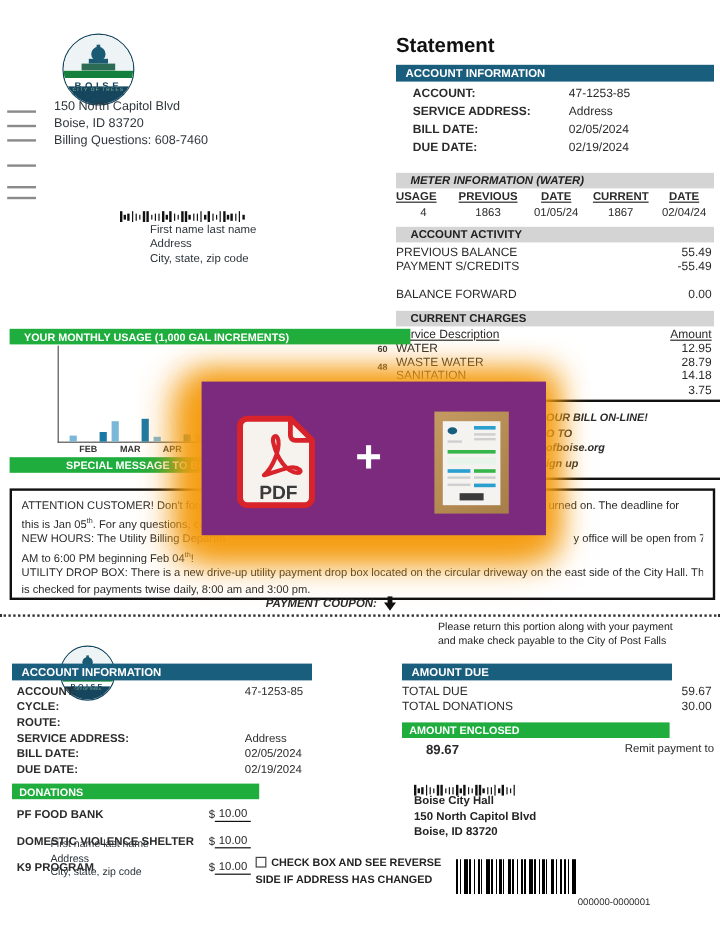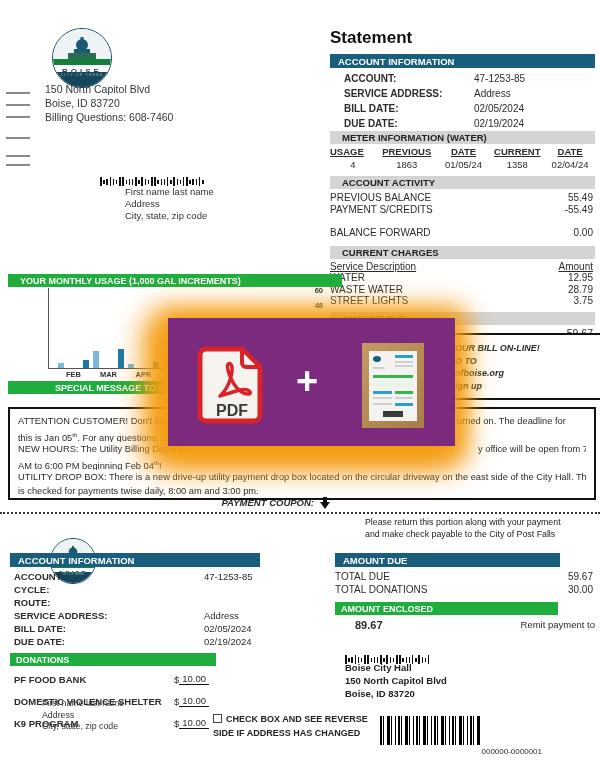--- a/index.html
+++ b/index.html
@@ -118,33 +118,33 @@
       <div class="row kv">
           <span class="lab">BILL DATE:</span>
           <span>02/05/2024</span>
         </div>
       <div class="row kv">
           <span class="lab">DUE DATE:</span>
           <span>02/19/2024</span>
         </div>
     </div>
 
-    <div class="graybar" style="margin-top:0;">METER INFORMATION (WATER)</div>
+    <div class="graybar" style="margin-top:13px;font-style:italic;">METER INFORMATION (WATER)</div>
     <div style="display:flex;font-size:9.5px;font-weight:bold;margin-top:2px;">
       <span class="und" style="width:46px;">USAGE</span>
       <span class="und" style="width:62px;text-align:center;">PREVIOUS</span>
       <span class="und" style="width:52px;text-align:center;">DATE</span>
       <span class="und" style="width:56px;text-align:center;">CURRENT</span>
       <span class="und" style="width:50px;text-align:center;">DATE</span>
     </div>
     <div style="display:flex;font-size:9.5px;margin-top:2px;">
       <span style="width:46px;text-align:center;">4</span>
       <span style="width:62px;text-align:center;">1863</span>
       <span style="width:52px;text-align:center;">01/05/24</span>
-      <span style="width:56px;text-align:center;">1358</span>
+      <span style="width:56px;text-align:center;">1867</span>
       <span style="width:50px;text-align:center;">02/04/24</span>
     </div>
 
     <div class="graybar" style="margin-top:6px;">ACCOUNT ACTIVITY</div>
     <div style="margin-top:3px;">
       <div class="amt">
           <span>PREVIOUS BALANCE</span>
           <span>55.49</span>
         </div>
       <div class="amt">
@@ -162,20 +162,24 @@
       <span class="und">Service Description</span>
       <span class="und">Amount</span>
     </div>
     <div class="amt">
         <span>WATER</span>
         <span>12.95</span>
       </div>
     <div class="amt">
         <span>WASTE WATER</span>
         <span>28.79</span>
+      </div>
+    <div class="amt">
+        <span>SANITATION</span>
+        <span>14.18</span>
       </div>
     <div class="amt">
         <span>STREET LIGHTS</span>
         <span>3.75</span>
       </div>
 
     <div class="graybar" style="margin-top:5px;">AMOUNT DUE</div>
     <div class="amt" style="margin-top:3px;font-size:10.5px;">
       <span>TOTAL DUE</span>
       <span>59.67</span>

